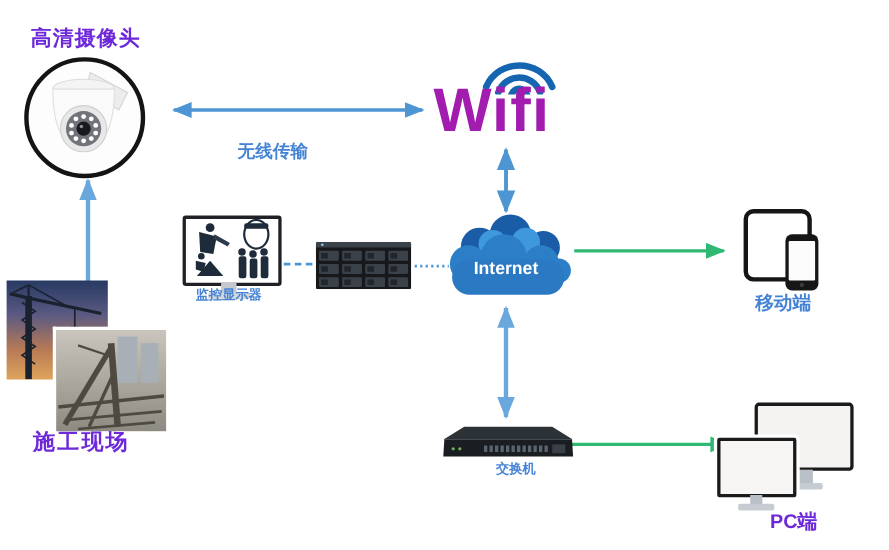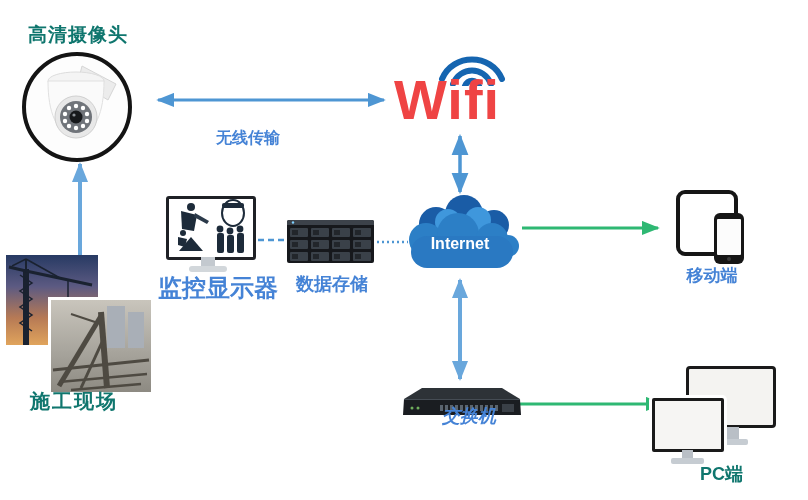--- a/index.html
+++ b/index.html
@@ -4,31 +4,31 @@
 <style>
   html,body{margin:0;padding:0;background:#ffffff;}
   .canvas{
     position:relative;width:808px;height:500px;background:#ffffff;overflow:hidden;
     font-family:"Liberation Sans","DejaVu Sans",sans-serif;
   }
   .abs{position:absolute;}
   svg{display:block;}
   .overlay{position:absolute;left:0;top:0;pointer-events:none;}
   .label{position:absolute;font-weight:bold;white-space:nowrap;}
-  .label.teal{color:#0f766e;}
+  .label.teal{color:#6d28d9;}
   .label.blue{color:#4583d6;}
   .label.center{text-align:center;}
 
   
   .camera-circle{position:absolute;left:22px;top:52px;width:102px;height:102px;
     border:4px solid #141414;border-radius:50%;background:#fdfdfd;overflow:hidden;}
 
   
   .wifi-text{position:absolute;left:394px;top:72px;font-size:56px;font-weight:bold;
-    color:#ef4444;letter-spacing:1px;line-height:1;}
+    color:#a21caf;letter-spacing:1px;line-height:1;}
 
   
   .mon-screen{position:absolute;left:166px;top:196px;width:84px;height:58px;
     background:#ffffff;border:3px solid #1f2126;border-radius:3px;overflow:hidden;}
   .mon-neck{position:absolute;left:201px;top:257px;width:14px;height:11px;background:#c3c9cf;}
   .mon-base{position:absolute;left:189px;top:266px;width:38px;height:6px;background:#d2d7db;border-radius:3px;}
 
   
   .server-box{position:absolute;left:287px;top:220px;width:87px;height:43px;border-radius:2px;overflow:hidden;}
 
@@ -135,21 +135,21 @@
           <circle cx="51" cy="30" r="3.4"></circle>
         <rect x="58" y="36" width="7" height="18" rx="2"></rect>
           <circle cx="61" cy="32" r="3.4"></circle>
         <rect x="68" y="34" width="7" height="20" rx="2"></rect>
           <circle cx="71" cy="30" r="3.4"></circle>
       </g>
     </svg>
   </div>
   <div class="mon-neck"></div>
   <div class="mon-base"></div>
-  <div class="label blue center" style="left:158px;top:272px;width:100px;font-size:24px;">监控显示器</div>
+  <div class="label blue center" style="left:158px;top:260px;width:100px;font-size:12px;">监控显示器</div>
 
   <div class="server-box">
     <svg width="87" height="43" viewBox="0 0 87 43">
       <rect x="0" y="0" width="87" height="43" fill="#16181c"></rect>
       <rect x="0" y="0" width="87" height="5" fill="#3c424a"></rect>
       <circle cx="6" cy="2.5" r="1.2" fill="#7fd0ff"></circle>
       <g fill="#3a4149">
         <rect x="3" y="8" width="18" height="9" rx="1"></rect>
           <rect x="24" y="8" width="18" height="9" rx="1"></rect>
         <rect x="45" y="8" width="18" height="9" rx="1"></rect>
@@ -172,21 +172,20 @@
           <rect x="26" y="22" width="6" height="5"></rect>
         <rect x="47" y="22" width="6" height="5"></rect>
           <rect x="68" y="22" width="6" height="5"></rect>
         <rect x="5" y="34" width="6" height="5"></rect>
           <rect x="26" y="34" width="6" height="5"></rect>
         <rect x="47" y="34" width="6" height="5"></rect>
           <rect x="68" y="34" width="6" height="5"></rect>
       </g>
     </svg>
   </div>
-  <div class="label blue center" style="left:290px;top:272px;width:84px;font-size:18px;">数据存储</div>
 
   <svg class="abs" style="left:398px;top:192px;" width="130" height="84" viewBox="0 0 130 84">
     <g fill="#1a5ca6">
       <circle cx="38" cy="32" r="17"></circle>
         <circle cx="66" cy="22" r="19"></circle>
         <circle cx="96" cy="33" r="15"></circle>
     </g>
     <g fill="#3f97dc">
       <circle cx="50" cy="30" r="13"></circle>
         <circle cx="80" cy="28" r="13"></circle>
@@ -257,21 +256,21 @@
         <rect x="75" y="21" width="3" height="6"></rect>
       <rect x="80" y="21" width="3" height="6"></rect>
         <rect x="85" y="21" width="3" height="6"></rect>
       <rect x="90" y="21" width="3" height="6"></rect>
         <rect x="95" y="21" width="3" height="6"></rect>
     </g>
     <rect x="102" y="20" width="12" height="8" fill="#3a4047"></rect>
     <circle cx="12" cy="24" r="1.5" fill="#6fae5c"></circle>
       <circle cx="18" cy="24" r="1.5" fill="#6fae5c"></circle>
   </svg>
-  <div class="label blue center" style="left:434px;top:404px;width:70px;font-size:18px;font-style:italic;">交换机</div>
+  <div class="label blue center" style="left:434px;top:418px;width:70px;font-size:12px;">交换机</div>
 
   <div class="pc-big"></div>
   <div class="pc-big-neck"></div>
   <div class="pc-big-base"></div>
   <div class="pc-small"></div>
   <div class="pc-small-neck"></div>
   <div class="pc-small-base"></div>
   <div class="label teal" style="left:700px;top:462px;font-size:18px;z-index:5;">PC端</div>
 
 </div>

